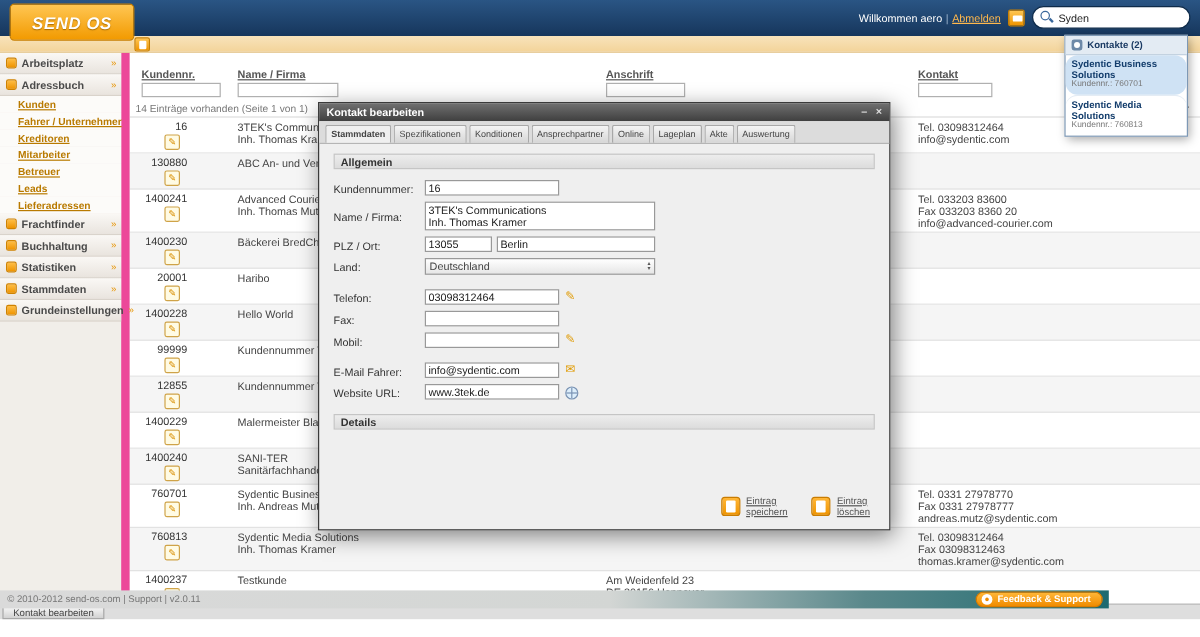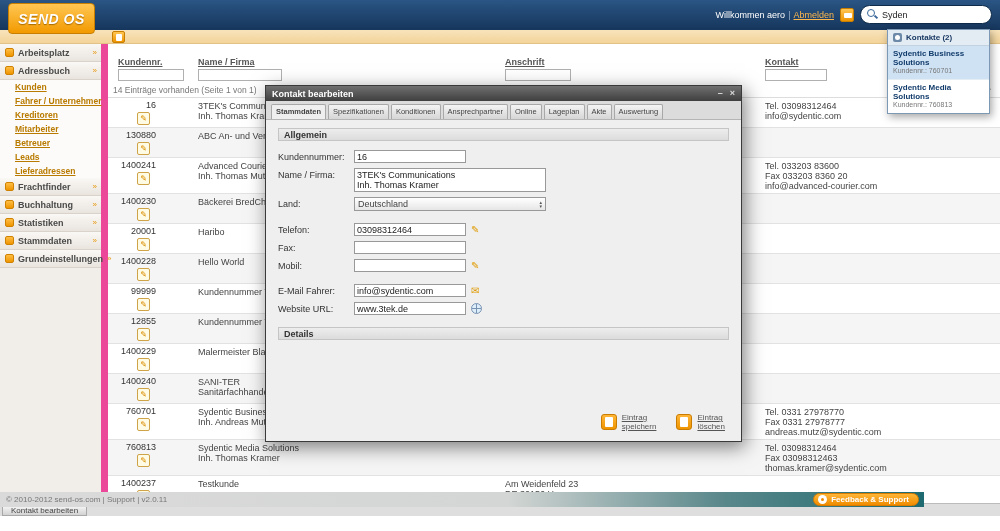--- a/index.html
+++ b/index.html
@@ -3,21 +3,21 @@
 <meta charset="utf-8">
 <style>
   * { box-sizing: border-box; margin: 0; padding: 0; }
   body { font-family: "Liberation Sans", sans-serif; background:#888; }
   .screen { position:relative; width:1000px; height:531px; background:#fff; overflow:hidden;
             font-family:"Liberation Sans", sans-serif; font-size:9px; color:#444; }
 
   
   .hdr { position:absolute; left:0; top:0; width:1000px; height:30px;
          background:linear-gradient(#2a5584,#16365c); z-index:20; }
-  .logo { position:absolute; left:8px; top:3px; width:87px; height:31px; z-index:30;
+  .logo { position:absolute; left:8px; top:3px; width:104px; height:31px; z-index:30;
           background:linear-gradient(#ffc653,#f29a00); border:1px solid #c87f00; border-radius:4px;
           color:#fff; font-weight:bold; font-size:14px; font-style:italic; letter-spacing:.5px;
           display:flex; align-items:center; justify-content:center; text-shadow:0 1px 1px #a66a00; }
   .brand { position:absolute; left:118px; top:10px; color:#fff; font-weight:bold; font-size:10px;
            letter-spacing:1px; }
   .welcome { position:absolute; right:166px; top:10px; color:#fff; font-size:9px; white-space:nowrap; }
   .welcome .sep { color:#9ab2cc; margin:0 3px; }
   .logout { color:#ffb84d; text-decoration:underline; cursor:pointer; }
   .cart-ic { position:absolute; right:146px; top:8px; width:14px; height:14px; border-radius:2px;
              background:linear-gradient(#ffc653,#ef9400); border:1px solid #c87f00; }
@@ -36,21 +36,21 @@
 
   
   .sdrop { position:absolute; right:10px; top:29px; width:103px; background:#fff;
            border:1px solid #7d98b5; box-shadow:2px 3px 8px rgba(0,0,0,.35); z-index:100; }
   .sdrop-head { background:#e3ebf3; border-bottom:1px solid #c3d2e0; padding:3px 5px;
                 display:flex; align-items:center; gap:4px; }
   .contacts-ic { width:9px; height:9px; background:#6d89a8; border-radius:2px; flex:0 0 9px; position:relative; }
   .contacts-ic::after { content:""; position:absolute; left:2px; top:2px; width:5px; height:5px;
                         background:#fff; border-radius:50%; }
   .sdrop-title { font-size:8px; font-weight:bold; color:#1a3a63; }
-  .sres { padding:3px 5px 4px; cursor:pointer; }
+  .sres { padding:3px 5px 4px; cursor:pointer;border-radius:10px; }
   .sres:first-of-type { background:#cfe2f4; }
   .sres + .sres { border-top:1px solid #e4ecf4; }
   .sres-name { font-size:8px; font-weight:bold; color:#123c6b; line-height:9px; }
   .sres-detail { font-size:7px; color:#777; line-height:8px; }
 
   
   .strip { position:absolute; left:0; top:30px; width:1000px; height:14px;
            background:linear-gradient(#f8e3bb,#f3d49a); border-bottom:1px solid #e3c287; z-index:5; }
   .doc-ic { position:absolute; left:112px; top:1px; width:13px; height:12px; border-radius:2px;
             background:linear-gradient(#ffc653,#ef9400); border:1px solid #c87f00; }
@@ -108,21 +108,21 @@
   .m-tabs { background:#dcdcdc; border-bottom:1px solid #b5b5b5; display:flex; gap:2px;
             padding:3px 5px 0; }
   .m-tab { font-size:7.5px; color:#444; padding:2px 4px 3px; border:1px solid #a8a8a8;
            border-bottom:none; border-radius:2px 2px 0 0; background:linear-gradient(#f4f4f4,#d6d6d6);
            white-space:nowrap; cursor:pointer; }
   .m-tab.active { background:#efefef; font-weight:bold; }
   .m-body { flex:1; position:relative; padding:6px 12px; overflow:hidden; }
   .m-section { background:linear-gradient(#ededed,#dcdcdc); border:1px solid #c5c5c5; height:13px;
                line-height:12px; padding-left:5px; font-weight:bold; color:#333; font-size:9px;
                margin:2px 0 9px; }
-  .frow { display:flex; align-items:flex-start; margin-bottom:5px; }
+  .frow { display:flex; align-items:center; margin-bottom:5px; }
   .flabel { flex:0 0 76px; padding-top:2px; color:#333; }
   .fin { height:13px; border:1px solid #999; background:#fff; font-size:9px; padding:0 2px;
          font-family:"Liberation Sans", sans-serif; color:#222; }
   .w112 { width:112px; } .w44 { width:44px; margin-left:4px; } .w56 { width:56px; }
   .w132 { width:132px; margin-left:4px; }
   .ftextarea { width:192px; height:24px; border:1px solid #999; font-size:9px; padding:1px 2px;
                resize:none; font-family:"Liberation Sans", sans-serif; color:#222; line-height:10px; }
   .fselect { width:192px; height:14px; border:1px solid #999; background:linear-gradient(#fff,#e6e6e6);
              display:flex; align-items:center; justify-content:space-between; padding:0 3px; cursor:pointer; }
   .updown { display:flex; flex-direction:column; font-size:5px; line-height:4px; color:#555; }
@@ -484,20 +484,25 @@
         <input class="fin w112" value="16" style="">
       </div>
 
       <div class="frow">
         <span class="flabel">Name / Firma:</span>
         <textarea class="ftextarea" style="">3TEK's Communications
 Inh. Thomas Kramer</textarea>
       </div>
 
 
+      <div class="frow">
+        <span class="flabel">PLZ / Ort:</span>
+        <input class="fin w56" value="13055" style="">
+        <input class="fin w132" value="Berlin" style="">
+      </div>
 
       <div class="frow">
         <span class="flabel">Land:</span>
         <div class="fselect">
           <span>Deutschland</span>
           <span class="updown">
               <span>▴</span>
               <span>▾</span>
             </span>
         </div>

